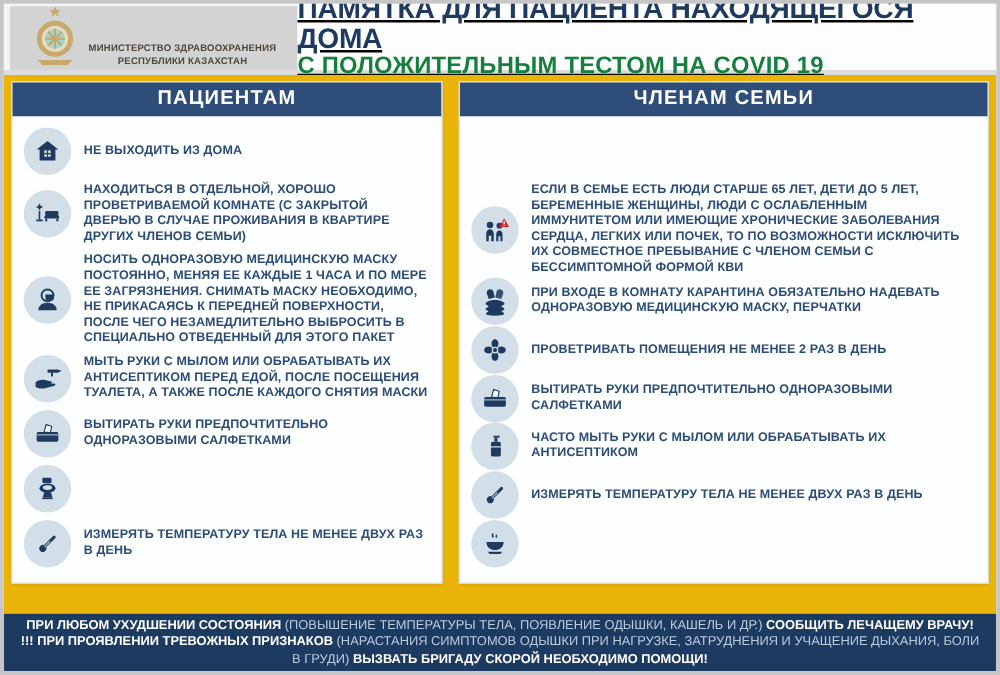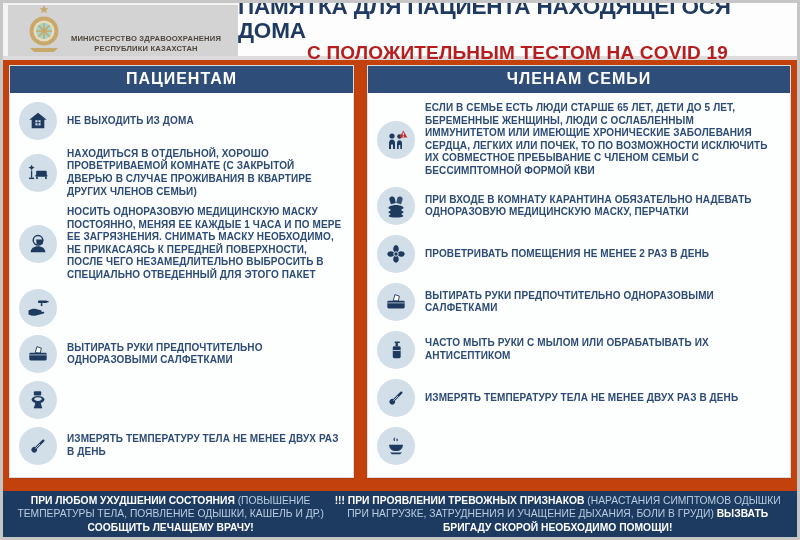--- a/index.html
+++ b/index.html
@@ -17,33 +17,33 @@
   }
   .logo-box{
     width:230px; flex:0 0 230px; background:#d3d3d3;
     margin:2px 0 0 5px; display:flex; align-items:flex-end; justify-content:center; gap:8px;
     padding:2px 6px;
   }
   .ministry{
     font-size:7.6px; font-weight:bold; color:#4e463c; text-align:center; line-height:1.35;
     letter-spacing:.2px;
   }
-  .title-block{ flex:1; display:flex; flex-direction:column; align-items:center; justify-content:center; background:#fdfdfd; }
+  .title-block{ flex:1; display:flex; flex-direction:column; justify-content:center; background:#fdfdfd;text-decoration:underline; }
   .main-title{ font-size:22.5px; font-weight:bold; color:#1f3a60; letter-spacing:-0.2px; line-height:1.05; }
-  .sub-title{ font-size:19px; font-weight:bold; color:#b91c1c; letter-spacing:0.2px; line-height:1.1; }
+  .sub-title{ font-size:19px; font-weight:bold; color:#15803d; letter-spacing:0.2px; line-height:1.1; }
   
   .content{
-    flex:1; display:flex; gap:13px; padding:5px 6px 13px 6px; background:#c2410c;
+    flex:1; display:flex; gap:13px; padding:5px 6px 24px 6px; background:#eab308;
   }
   .panel{
     background:#fdfefe; border:1px solid #d8dde2; box-shadow:0 1px 2px rgba(0,0,0,.08);
     display:flex; flex-direction:column;
   }
   .panel-left{ flex:0 0 345px; }
-  .panel-right{ flex:1; }
+  .panel-right{ flex:1;gap:44px; }
   .panel-head{
     background:#2e4d78; color:#ffffff; text-align:center;
     font-size:16px; font-weight:bold; letter-spacing:1px; padding:4px 0 5px 0;
   }
   .items{
     flex:1; display:flex; flex-direction:column; justify-content:space-between;
     padding:9px 10px 12px 9px;
   }
   .item{ display:flex; align-items:center; gap:10px; }
   .icon-circle{
@@ -52,21 +52,21 @@
   }
   .item-text{
     font-size:10px; font-weight:bold; color:#2c4b75; line-height:1.26;
     letter-spacing:.1px; max-width:275px;
   }
   .panel-right .item-text{ max-width:350px; }
   
   .footer{
     flex:0 0 44px; background:#1d3a61; color:#b9cde1;
     text-align:center; font-size:10.3px; line-height:1.3;
-    padding:3px 10px; display:flex; flex-direction:row; justify-content:center;
+    padding:3px 10px; display:flex; flex-direction:column; justify-content:center;
   }
   .footer b{ color:#ffffff; }
   svg{ display:block; }
 </style>
 </head>
 <body>
 
 <div class="page">
 
   <div class="topbar">
@@ -138,20 +138,21 @@
 
         <div class="item">
           <span class="icon-circle">
             <svg width="24" height="24" viewBox="0 0 24 24" fill="#1e3a5f">
               <rect x="12" y="4.5" width="9" height="2.6" rx="0.8"></rect>
               <rect x="19.5" y="5" width="3" height="1.4"></rect>
               <rect x="14.8" y="7.1" width="1.6" height="3"></rect>
               <path d="M2.5 14.5c2.5-1.5 5-2 7.5-1.5l5 1.2c1 .3 1 1.6-.2 1.8l-4.5.6 7-0.8c1.2-.1 1.4 1.3.3 1.7l-7.5 2c-2.5.6-5 .2-7.6-1z"></path>
             </svg>
           </span>
+          <span class="item-text">МЫТЬ РУКИ С МЫЛОМ ИЛИ ОБРАБАТЫВАТЬ ИХ АНТИСЕПТИКОМ ПЕРЕД ЕДОЙ, ПОСЛЕ ПОСЕЩЕНИЯ ТУАЛЕТА, А ТАКЖЕ ПОСЛЕ КАЖДОГО СНЯТИЯ МАСКИ</span>
         </div>
 
         <div class="item">
           <span class="icon-circle">
             <svg width="22" height="22" viewBox="0 0 24 24">
               <path d="M9 10.5L10.8 4l4.8 1.5-1 5.5z" fill="#ffffff" stroke="#1e3a5f" stroke-width="1"></path>
               <rect x="2.5" y="10.5" width="19" height="8.5" rx="1.5" fill="#1e3a5f"></rect>
               <path d="M2.5 13h19" stroke="#d2dfe9" stroke-width="0.8"></path>
             </svg>
           </span>

